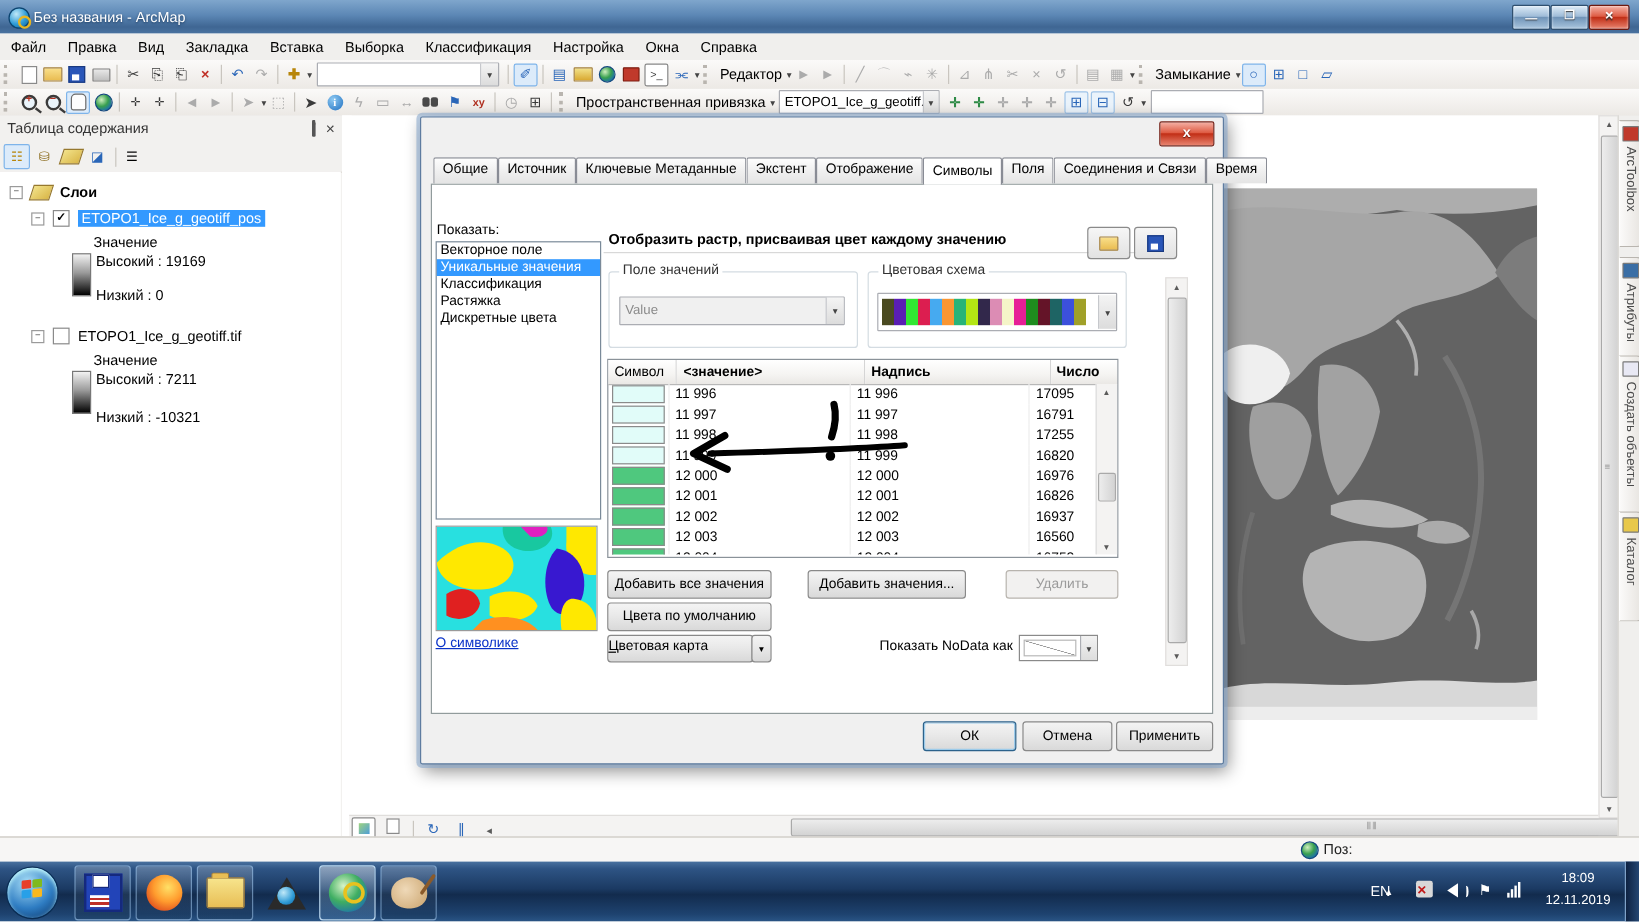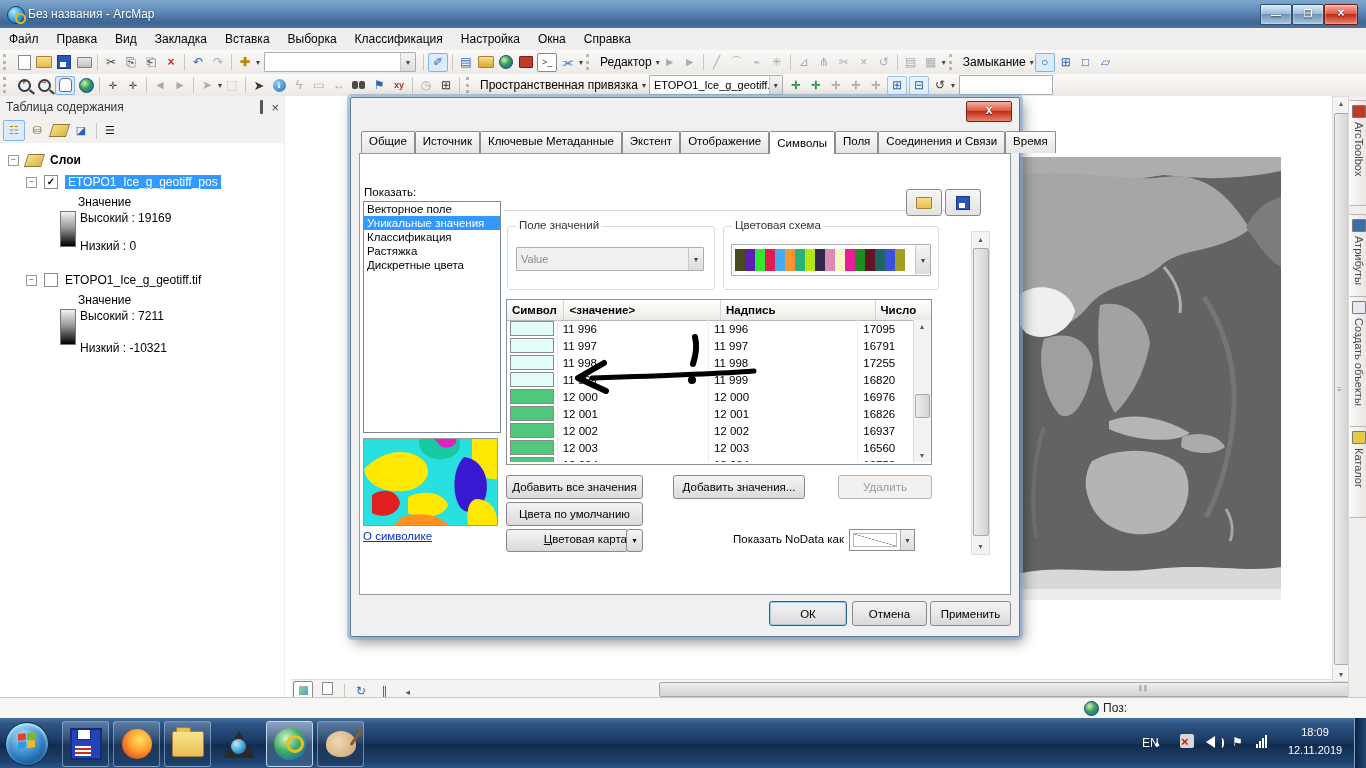--- a/index.html
+++ b/index.html
@@ -118,38 +118,38 @@
   #dlgclose{position:absolute;right:7px;top:3px;width:44px;height:19px;border:1px solid #77241A;border-radius:2px;
     background:linear-gradient(180deg,#F4B0A4,#DE5C44 45%,#C12E16 50%,#E8836E);color:#fff;font-weight:bold;text-align:center;line-height:17px;font-size:12px;text-shadow:0 1px 1px #5E120A}
   .tabstrip{position:absolute;left:10px;top:33px;height:22px;display:flex;z-index:3}
   .tab{border:1px solid #898C95;border-bottom:none;background:linear-gradient(#FDFDFD,#F1F1F1 45%,#E4E4E4);
     padding:3px 7px 3px;font-size:11.5px;border-radius:2px 2px 0 0;margin-right:0px;white-space:nowrap}
   .tab.active{background:#fff;padding-top:5px;padding-bottom:5px;position:relative;z-index:4;margin-bottom:-1px}
   #tabpage{position:absolute;left:8px;top:55px;width:650px;height:440px;background:#fff;border:1px solid #919B9C}
   .gb{position:absolute;border:1px solid #D4DCE2;border-radius:3px}
   .gb .gbl{position:absolute;top:-8px;left:8px;background:#fff;padding:0 3px;font-size:11.5px;color:#333}
   .btn{position:absolute;background:linear-gradient(180deg,#F4F4F4,#E9E9E9 45%,#D9D9D9);border:1px solid #898989;
-    border-radius:3px;font-size:11.5px;text-align:right;color:#000;display:flex;align-items:center;justify-content:center}
+    border-radius:3px;font-size:11.5px;text-align:left;color:#000;display:flex;align-items:center;justify-content:center}
   .btn.default{border-color:#2C628B;box-shadow:0 0 0 1px #9CCBEA inset}
   .btn.disabled{color:#9B9B9B;border-color:#B8B4AE;background:#F2F1F0}
   .btn.colormap{display:block;line-height:19px}
   .btn.colormap::first-letter{text-decoration:underline}
   .listbox{position:absolute;background:#fff;border:1px solid #7A8A99;font-size:11.5px}
   .listbox .opt{padding:1px 3px;white-space:nowrap}
   .listbox .opt.sel{background:#3399FF;color:#fff}
   .link{color:#0A32C8;text-decoration:underline;font-size:11.5px}
   .hdrline{font-weight:bold;font-size:12px}
   .iobtn{position:absolute;width:34px;height:25px;border:1px solid #8A8A8A;border-radius:3px;
     background:linear-gradient(180deg,#F6F6F6,#E2E2E2);display:flex;align-items:center;justify-content:center}
   
   #vtable{position:absolute;left:155px;top:201px;width:424px;height:164px;border:1px solid #8A9299;background:#fff}
   .thead{display:flex;height:20px;border-bottom:1px solid #B8B8B8}
   .th{background:linear-gradient(180deg,#FFF,#F5F4F2 60%,#EAE8E5);border-right:1px solid #D5D5D5;
     font-size:11.5px;font-weight:bold;display:flex;align-items:center;padding-left:5px}
-  .th:first-child{font-weight:bold}
+  .th:first-child{font-weight:normal}
   .tbody{position:absolute;left:0;top:20px;width:405px;height:142px;overflow:hidden}
   .trow{display:flex;height:17px;align-items:center}
   .tc{font-size:11.5px;padding-left:5px;border-right:1px solid #EDEDED;height:17px;display:flex;align-items:center}
   .swatch{width:42px;height:13px;border:1px solid #8A8A8A;margin-left:3px}
   .cw0{width:52px}.cw1{width:152px}.cw2{width:150px}.cw3{width:51px}
   #tscroll{position:absolute;right:0;top:20px;width:17px;height:142px;background:#F4F3F2;border-left:1px solid #DCDCDC}
   
   .nodata{position:absolute;width:64px;height:20px;border:1px solid #8A8A8A;background:#fff;display:flex}
   .nodata .diag{flex:1;position:relative;overflow:hidden;margin:3px;border:1px solid #B8B8B8;background:linear-gradient(to top right,#fff 48%,#9A9A9A 49%,#9A9A9A 51%,#fff 52%)}
   .nodata .arr{width:13px;border-left:1px solid #ABADB3;background:linear-gradient(#F2F2F2,#DDD);font-size:8px;display:flex;align-items:center;justify-content:center;color:#444}
@@ -499,20 +499,21 @@
     <path d="M70,0 H92 C94,6 86,10 78,8 Z" fill="#E020C0"></path>
     <path d="M108,0 H133 V40 C120,42 106,30 108,12 Z" fill="#FFE800"></path>
     <path d="M100,18 C116,20 126,36 122,56 C118,72 104,78 96,68 C88,56 88,30 100,18 Z" fill="#3818D0"></path>
     <path d="M8,56 C20,48 34,52 36,64 C34,76 18,80 8,74 Z" fill="#E02020"></path>
     <path d="M44,58 C60,50 80,54 84,66 C80,78 58,82 44,74 Z" fill="#FFE800"></path>
     <path d="M38,78 C56,72 76,76 84,86 H30 Z" fill="#FF9020"></path>
     <path d="M112,60 C124,60 132,68 133,80 V86 H104 C102,74 104,62 112,60 Z" fill="#FFE800"></path>
   </svg>
   <div class="abs link" style="left:12px;top:432px">О символике</div>
 
+  <div class="abs hdrline" style="left:156px;top:94px;width:390px">Отобразить растр, присваивая цвет каждому значению</div>
   <div class="abs" style="left:152px;top:112px;width:466px;border-top:1px solid #D8D8D8"></div>
   <div class="iobtn" style="left:555px;top:91px">
       <span class="folderic"></span>
     </div>
   <div class="iobtn" style="left:594px;top:91px">
       <span class="floppyic"></span>
     </div>
 
   <div class="gb" style="left:156px;top:128px;width:206px;height:62px">
     <span class="gbl">Поле значений</span>

